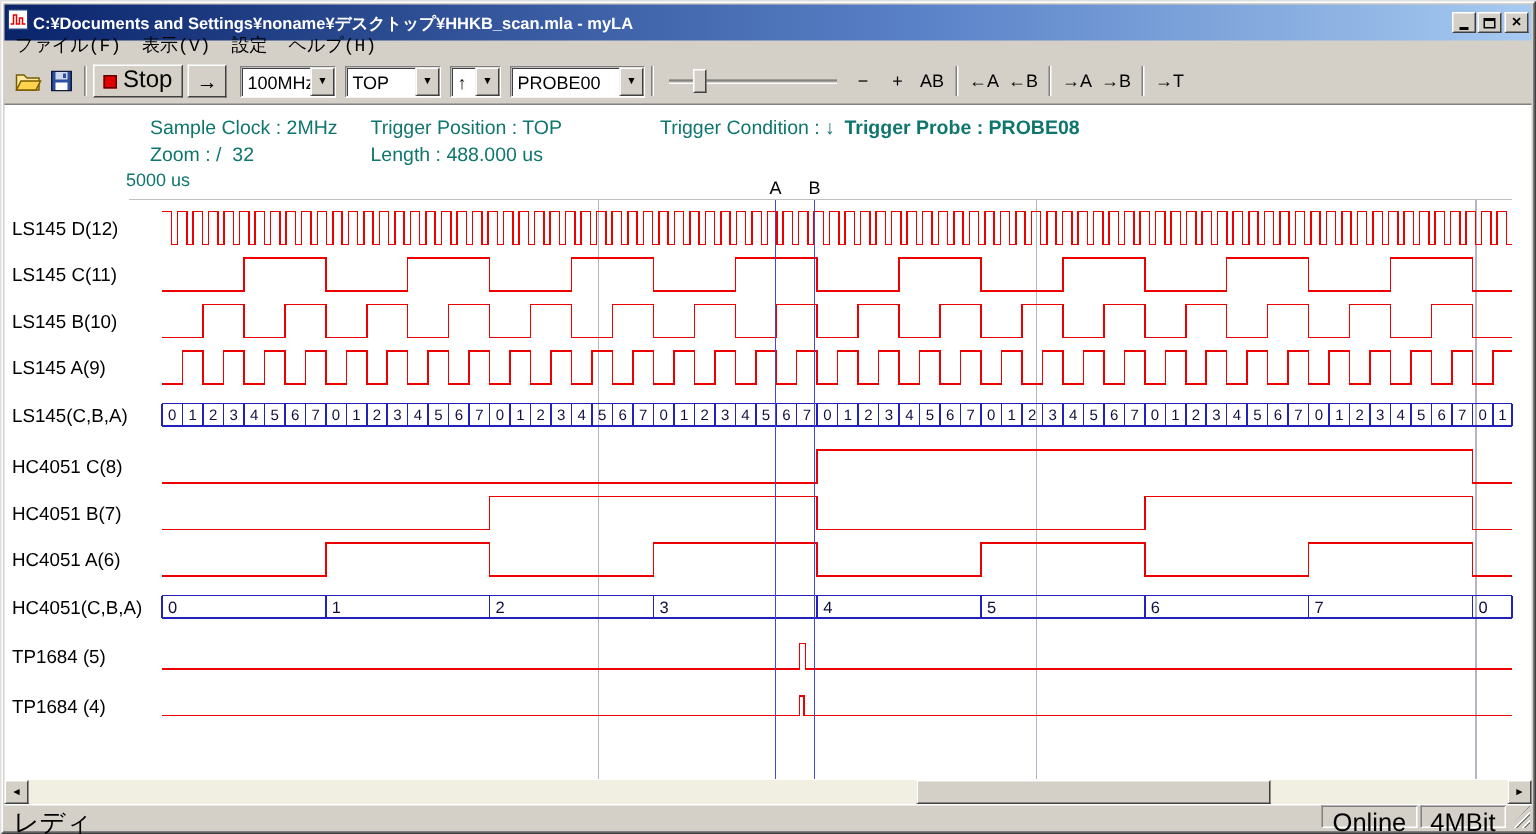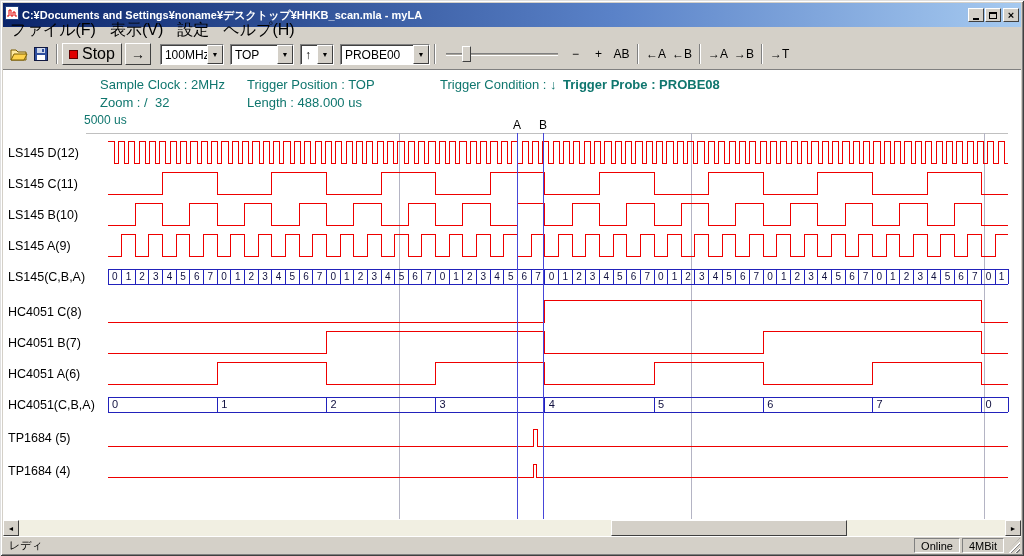--- a/index.html
+++ b/index.html
@@ -6,21 +6,21 @@
   html,body{width:1024px;height:556px;overflow:hidden;font-family:"Liberation Sans",sans-serif;background:#d4d0c8;}
   .window{position:absolute;inset:0;background:#d4d0c8;
     box-shadow:inset 1px 1px 0 #dfdfdf,inset -1px -1px 0 #404040,inset 2px 2px 0 #fff,inset -2px -2px 0 #808080;}
   .titlebar{position:absolute;left:3px;top:3px;right:3px;height:18px;
     background:linear-gradient(90deg,#0a246a,#5a82c8 60%,#a6caf0);display:flex;align-items:center;padding:12px 2px;}
   .title-text{color:#fff;font-size:11px;font-weight:bold;margin-left:3px;flex:1;white-space:nowrap;overflow:hidden;}
   .win-btn{width:16px;height:14px;background:#d4d0c8;border:1px solid;border-color:#fff #404040 #404040 #fff;
     display:flex;align-items:center;justify-content:center;margin-left:1px;font-size:11px;font-weight:bold;line-height:1;}
   .g-min{width:6px;height:2px;background:#000;margin-top:8px;}
   .g-max{width:8px;height:7px;border:1px solid #000;border-top-width:2px;}
-  .menubar{position:absolute;left:3px;top:21px;right:16px;height:18px;display:flex;align-items:center;font-size:16px;}
+  .menubar{position:absolute;left:3px;top:21px;right:16px;height:18px;display:flex;align-items:center;font-size:12px;font-family:Liberation Mono, monospace;}
   .menu-item{padding:1px 7px;}
   .toolbar{position:absolute;left:3px;top:39px;right:3px;height:31px;display:flex;align-items:center;
     border-bottom:1px solid #808080;padding-left:5px;font-size:12px;}
   .ticon{width:22px;height:22px;display:flex;align-items:center;justify-content:center;}
   .tsep{width:2px;height:20px;border-left:1px solid #808080;border-right:1px solid #fff;margin:0 4px;flex:none;}
   .tbtn{height:22px;background:#d4d0c8;border:1px solid;border-color:#fff #404040 #404040 #fff;
     display:flex;align-items:center;justify-content:center;font-size:16px;padding:0 6px;margin-right:3px;}
   .stop-square{width:9px;height:9px;background:#e00000;border:1px solid #600000;margin-right:4px;}
   .run{width:26px;font-size:14px;font-weight:bold;padding:0;}
   .combo{height:21px;display:flex;margin-left:6px;background:#fff;border:1px solid;border-color:#808080 #fff #fff #808080;
@@ -36,22 +36,22 @@
   .main{position:absolute;left:3px;top:70px;width:1018px;height:450px;background:#fff;overflow:hidden;}
   .info-text{position:absolute;font-size:13px;color:#0f766e;white-space:pre;}
   #wave-svg{position:absolute;left:0;top:0;}
   #wave-svg line,#wave-svg path{shape-rendering:crispEdges;}
   #wave-svg text{font-family:"Liberation Sans",sans-serif;}
   .hscroll{position:absolute;left:3px;top:520px;width:1018px;height:16px;background:#f1efe2;display:flex;}
   .sb-btn{width:16px;height:16px;background:#d4d0c8;border:1px solid;border-color:#fff #404040 #404040 #fff;
     font-size:7px;display:flex;align-items:center;justify-content:center;flex:none;}
   .sb-track{flex:1;position:relative;}
   .sb-thumb{position:absolute;top:0;height:16px;left:60%;width:24%;background:#d4d0c8;border:1px solid;border-color:#fff #404040 #404040 #fff;}
-  .statusbar{position:absolute;left:3px;top:536px;width:1018px;height:17px;display:flex;align-items:flex-end;
-    font-size:11px;border-top:1px solid #fff;padding-right:1px;}
+  .statusbar{position:absolute;left:3px;top:536px;width:1018px;height:17px;display:flex;align-items:flex-start;
+    font-size:17px;border-top:1px solid #fff;padding-right:1px;}
   .status-ready{flex:1;padding-left:6px;white-space:nowrap;}
   .status-cell{height:15px;border:1px solid;border-color:#808080 #fff #fff #808080;padding:1px 6px 0;margin-left:2px;white-space:nowrap;}
   .grip{width:14px;height:15px;margin-left:2px;
     background:repeating-linear-gradient(-45deg,#d4d0c8 0 2px,#808080 2px 3px,#fff 3px 4px);
     clip-path:polygon(100% 0,100% 100%,0 100%);}
 </style>
 </head>
 <body>
 
 <div class="window">

